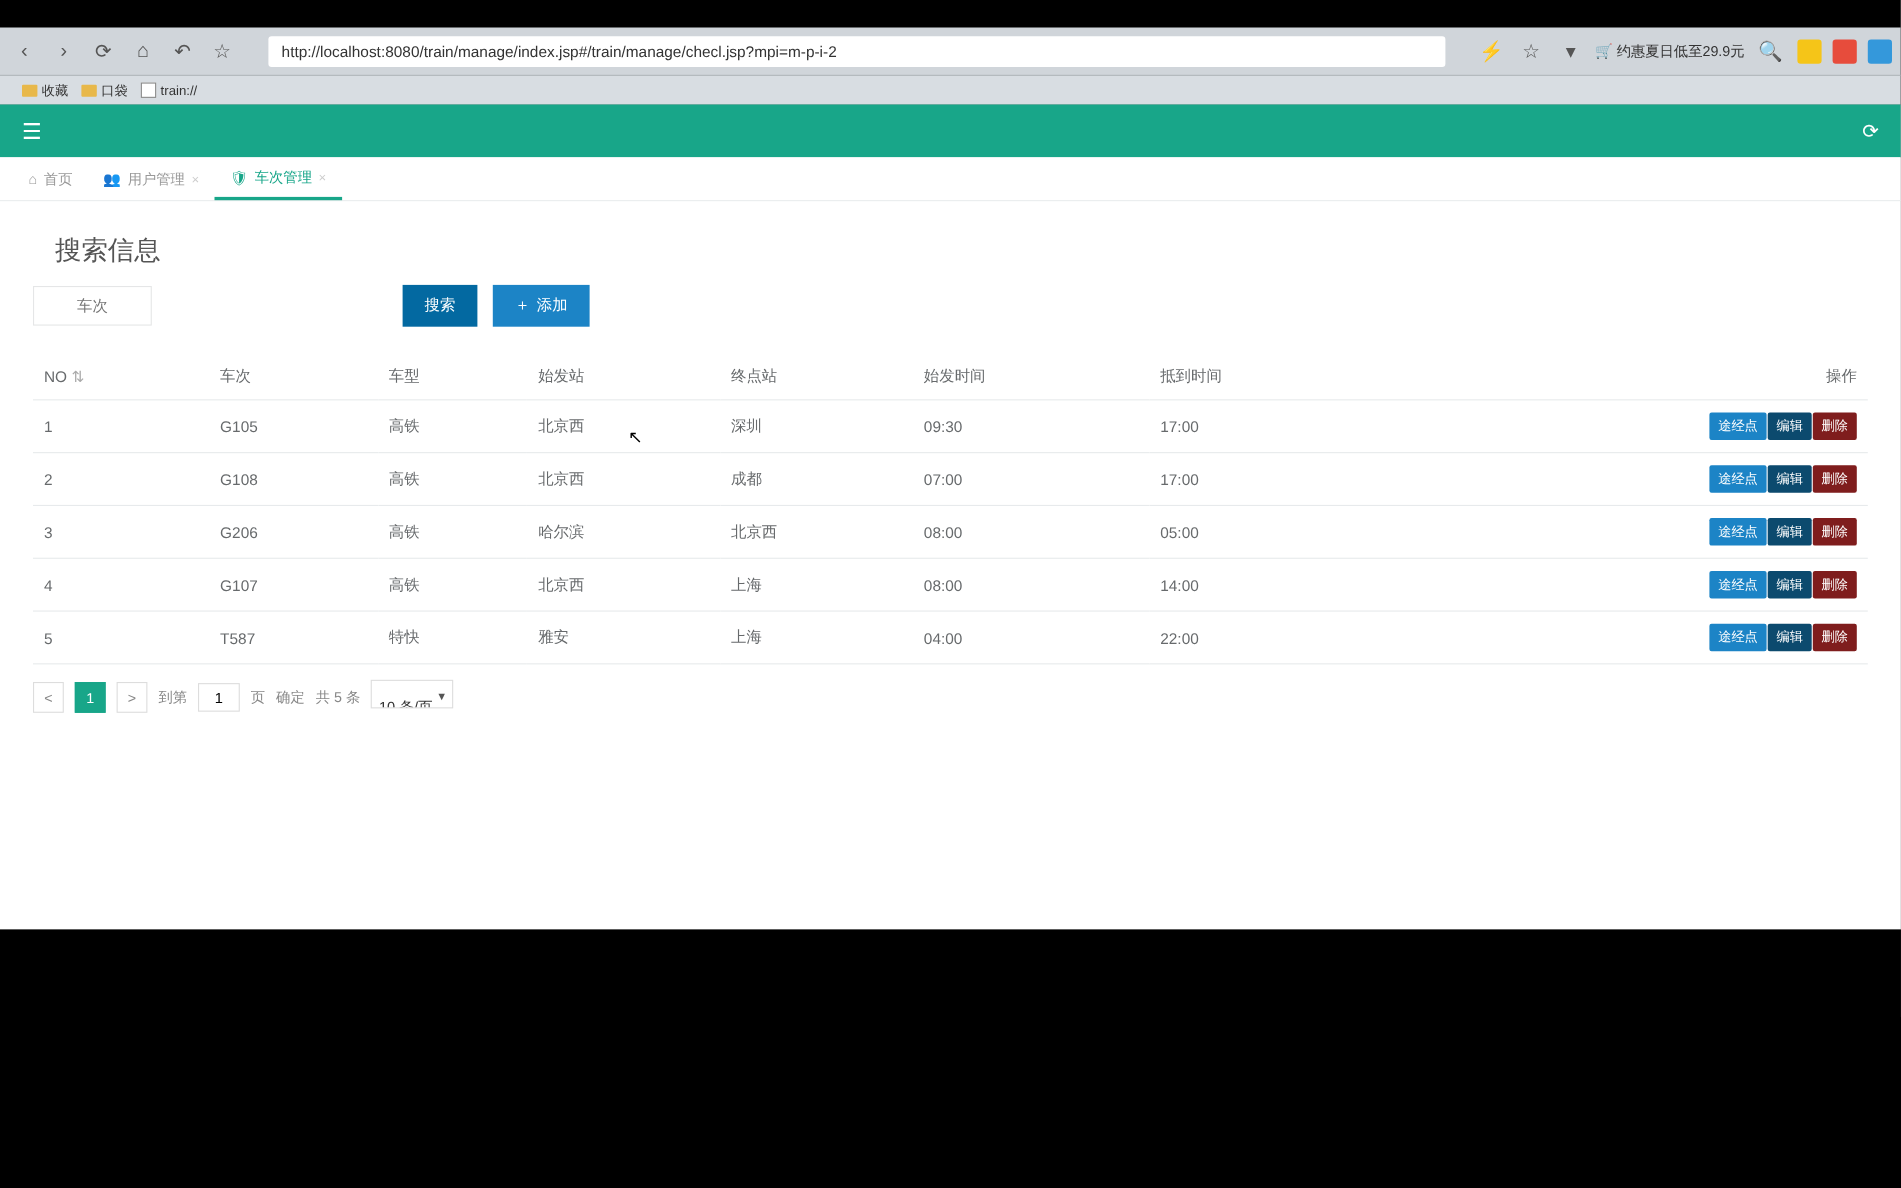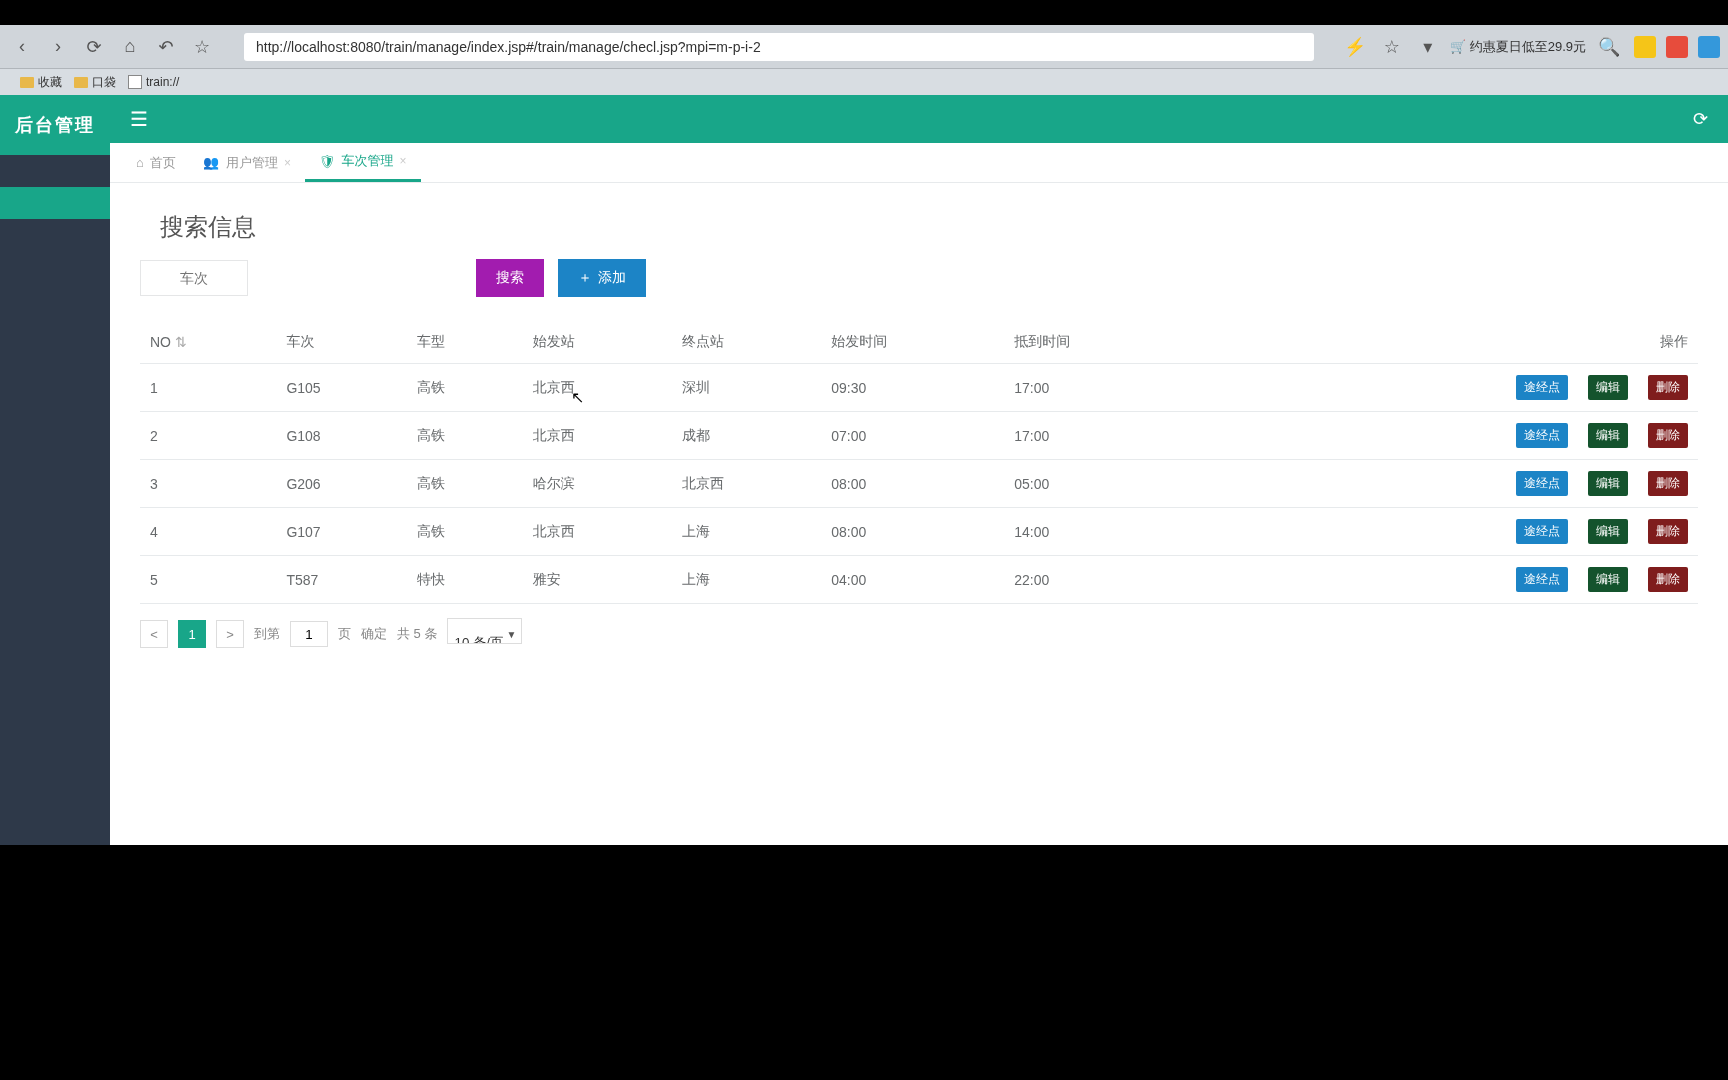--- a/index.html
+++ b/index.html
@@ -30,31 +30,31 @@
 .tabs { background: #fff; display: flex; align-items: center; padding: 0 12px; height: 40px; border-bottom: 1px solid #e7eaec; }
 .tab { display: flex; align-items: center; gap: 6px; padding: 0 14px; color: #999; font-size: 13px; height: 100%; cursor: pointer; }
 .tab.active { color: #18a689; border-bottom: 3px solid #18a689; }
 .tab-close { color: #ccc; font-size: 12px; }
 
 .content { padding: 20px 30px; background: #fff; margin: 0; flex: 1; }
 .search-title { font-size: 24px; color: #555; margin: 8px 0 16px 20px; }
 .search-row { display: flex; align-items: center; gap: 14px; margin-bottom: 24px; }
 .search-input { width: 108px; height: 36px; border: 1px solid #e5e6e7; text-align: center; color: #888; background:#fff; font-size:14px; }
 .btn { height: 38px; padding: 0 20px; color: #fff; border: none; font-size: 14px; cursor: pointer; display:flex; align-items:center; gap:6px; }
-.btn-green { background: #a21caf; }
+.btn-green { background: #0369a1; }
 .btn-blue { background: #1c84c6; }
 
 table { width: 100%; border-collapse: collapse; }
 th { text-align: left; color: #676a6c; font-weight: normal; font-size: 14px; padding: 12px 10px; border-bottom: 1px solid #e7eaec; }
 th:last-child { text-align: right; }
 td { color: #676a6c; font-size: 14px; padding: 11px 10px; border-bottom: 1px solid #e7eaec; }
 td:last-child { text-align: right; white-space: nowrap; }
 
-.op-btn { display:inline-block; color:#fff; font-size:12px; padding: 4px 8px; border-radius:2px; margin-left:20px; cursor:pointer; }
-.op-blue { background:#1c84c6; } .op-green { background:#14532d;text-align:right; } .op-red { background:#7f1d1d; }
+.op-btn { display:inline-block; color:#fff; font-size:12px; padding: 4px 8px; border-radius:2px; margin-left:1px; cursor:pointer; }
+.op-blue { background:#1c84c6; } .op-green { background:#0c4a6e;text-align:right; } .op-red { background:#7f1d1d; }
 
 .pager { display:flex; align-items:center; gap:10px; margin-top:14px; color:#888; font-size:13px; }
 .page-btn { width:28px; height:28px; border:1px solid #ddd; display:flex; align-items:center; justify-content:center; cursor:pointer; color:#888; }
 .page-btn.active { background:#18a689; color:#fff; border-color:#18a689; }
 .page-input { width:38px; height:26px; text-align:center; border:1px solid #ddd; }
 .page-select { border:1px solid #ddd; height:26px; padding: 16px 18px 0 6px; color:#333; appearance:none; background:#fff; }
 .sel-wrap{position:relative; display:inline-block;}
 .sel-arrow{position:absolute; right:6px; top:50%; transform:translateY(-50%); font-size:10px; color:#555; pointer-events:none;}
 
 .cursor-arrow { position: absolute; left: 571px; top: 388px; font-size: 16px; color: #000; pointer-events: none; }
@@ -94,27 +94,20 @@
       <span class="bm-folder"></span>
       <span>口袋</span>
     </div>
   <div class="bookmark-item">
       <span style="width:14px;height:14px;background:#fff;border:1px solid #888;display:inline-block;"></span>
       <span>train://</span>
     </div>
 </div>
 
 <div class="app-root">
-  <div class="sidebar">
-    <div class="sidebar-title">后台管理</div>
-    <div class="sidebar-item"></div>
-    <div class="sidebar-item active"></div>
-    <div class="sidebar-item"></div>
-    <div class="sidebar-item"></div>
-  </div>
 
   <div class="main">
     <div class="topbar">
       <span class="menu-toggle">☰</span>
       <span class="refresh">⟳</span>
     </div>
 
     <div class="tabs">
       <div class="tab">
         <span>⌂</span>

